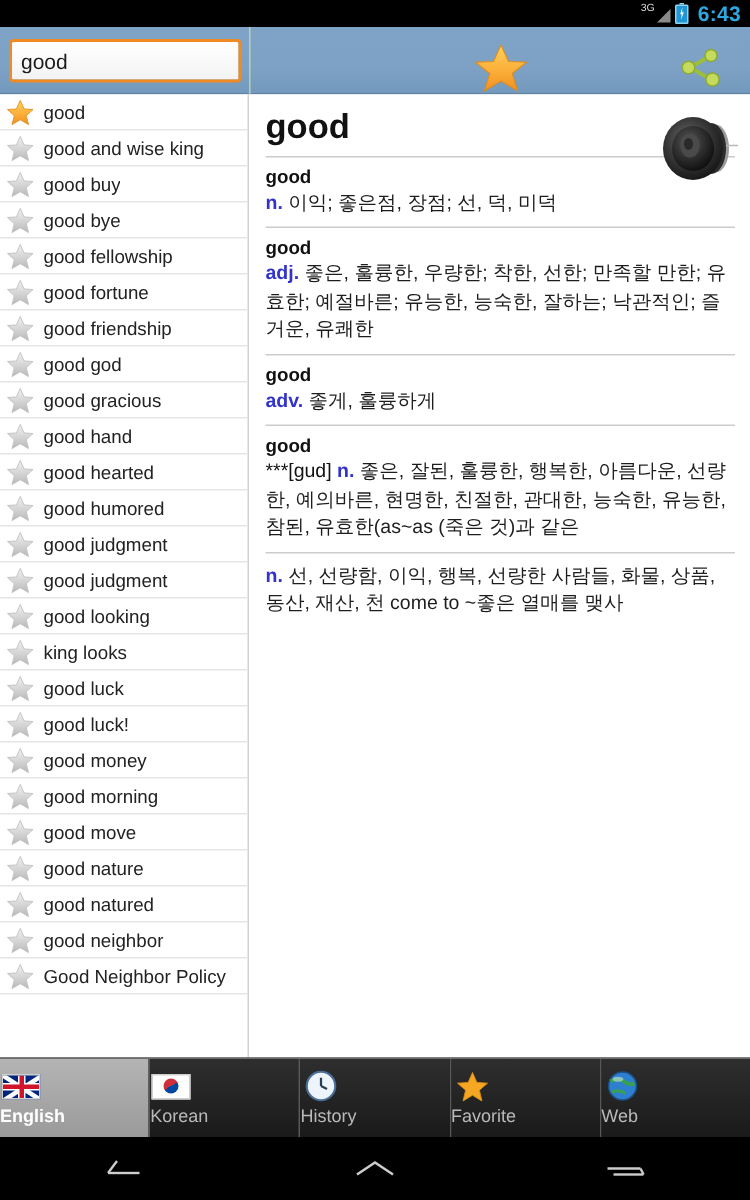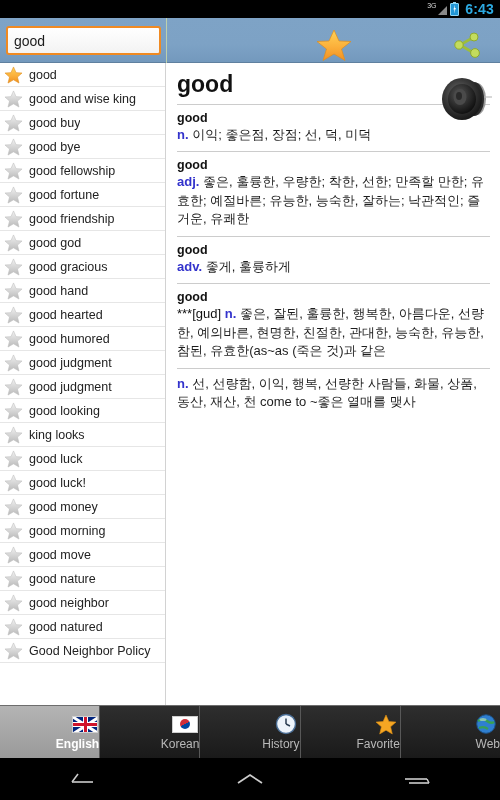--- a/index.html
+++ b/index.html
@@ -227,21 +227,21 @@
     display: flex;
     background: #1c1c1c;
     border-top: 1px solid #6d6d6d;
     box-sizing: border-box;
   }
   .tab {
     flex: 1 1 0;
     position: relative;
     display: flex;
     flex-direction: column;
-    align-items: flex-end;
+    align-items: flex-start;
     justify-content: center;
     background: linear-gradient(180deg, #2e2e2e 0%, #1a1a1a 100%);
     border-right: 1px solid #585858;
     cursor: pointer;
     box-sizing: border-box;
   }
   .tab:last-child { border-right: none; }
   .tab.active {
     background: linear-gradient(180deg, #b4b4b4 0%, #9a9a9a 100%);
   }
@@ -807,39 +807,39 @@
                   <stop offset="1" stop-color="#ef8f1e"></stop>
                 </linearGradient>
                 <linearGradient id="gsg" x1="0" y1="0" x2="0" y2="1">
                   <stop offset="0" stop-color="#f2f2f2"></stop>
                   <stop offset="0.5" stop-color="#d6d6d6"></stop>
                   <stop offset="1" stop-color="#b9b9b9"></stop>
                 </linearGradient>
               </defs>
               <polygon points="10,1 12.7,7 19,7.4 14.2,11.7 15.8,18 10,14.6 4.2,18 5.8,11.7 1,7.4 7.3,7" fill="url(#gsg)" stroke="#bdbdbd" stroke-width="0.6"></polygon>
             </svg></span>
+          <span class="wl-label">good natured</span>
+        </div>
+        <div class="wl-item">
+          <span class="wl-star"><svg viewBox="0 0 20 19" width="19" height="18">
+              <defs>
+                <linearGradient id="gs" x1="0" y1="0" x2="0" y2="1">
+                  <stop offset="0" stop-color="#ffd257"></stop>
+                  <stop offset="0.55" stop-color="#fbb03b"></stop>
+                  <stop offset="1" stop-color="#ef8f1e"></stop>
+                </linearGradient>
+                <linearGradient id="gsg" x1="0" y1="0" x2="0" y2="1">
+                  <stop offset="0" stop-color="#f2f2f2"></stop>
+                  <stop offset="0.5" stop-color="#d6d6d6"></stop>
+                  <stop offset="1" stop-color="#b9b9b9"></stop>
+                </linearGradient>
+              </defs>
+              <polygon points="10,1 12.7,7 19,7.4 14.2,11.7 15.8,18 10,14.6 4.2,18 5.8,11.7 1,7.4 7.3,7" fill="url(#gsg)" stroke="#bdbdbd" stroke-width="0.6"></polygon>
+            </svg></span>
           <span class="wl-label">good neighbor</span>
-        </div>
-        <div class="wl-item">
-          <span class="wl-star"><svg viewBox="0 0 20 19" width="19" height="18">
-              <defs>
-                <linearGradient id="gs" x1="0" y1="0" x2="0" y2="1">
-                  <stop offset="0" stop-color="#ffd257"></stop>
-                  <stop offset="0.55" stop-color="#fbb03b"></stop>
-                  <stop offset="1" stop-color="#ef8f1e"></stop>
-                </linearGradient>
-                <linearGradient id="gsg" x1="0" y1="0" x2="0" y2="1">
-                  <stop offset="0" stop-color="#f2f2f2"></stop>
-                  <stop offset="0.5" stop-color="#d6d6d6"></stop>
-                  <stop offset="1" stop-color="#b9b9b9"></stop>
-                </linearGradient>
-              </defs>
-              <polygon points="10,1 12.7,7 19,7.4 14.2,11.7 15.8,18 10,14.6 4.2,18 5.8,11.7 1,7.4 7.3,7" fill="url(#gsg)" stroke="#bdbdbd" stroke-width="0.6"></polygon>
-            </svg></span>
-          <span class="wl-label">good natured</span>
         </div>
         <div class="wl-item">
           <span class="wl-star"><svg viewBox="0 0 20 19" width="19" height="18">
               <defs>
                 <linearGradient id="gs" x1="0" y1="0" x2="0" y2="1">
                   <stop offset="0" stop-color="#ffd257"></stop>
                   <stop offset="0.55" stop-color="#fbb03b"></stop>
                   <stop offset="1" stop-color="#ef8f1e"></stop>
                 </linearGradient>
                 <linearGradient id="gsg" x1="0" y1="0" x2="0" y2="1">

